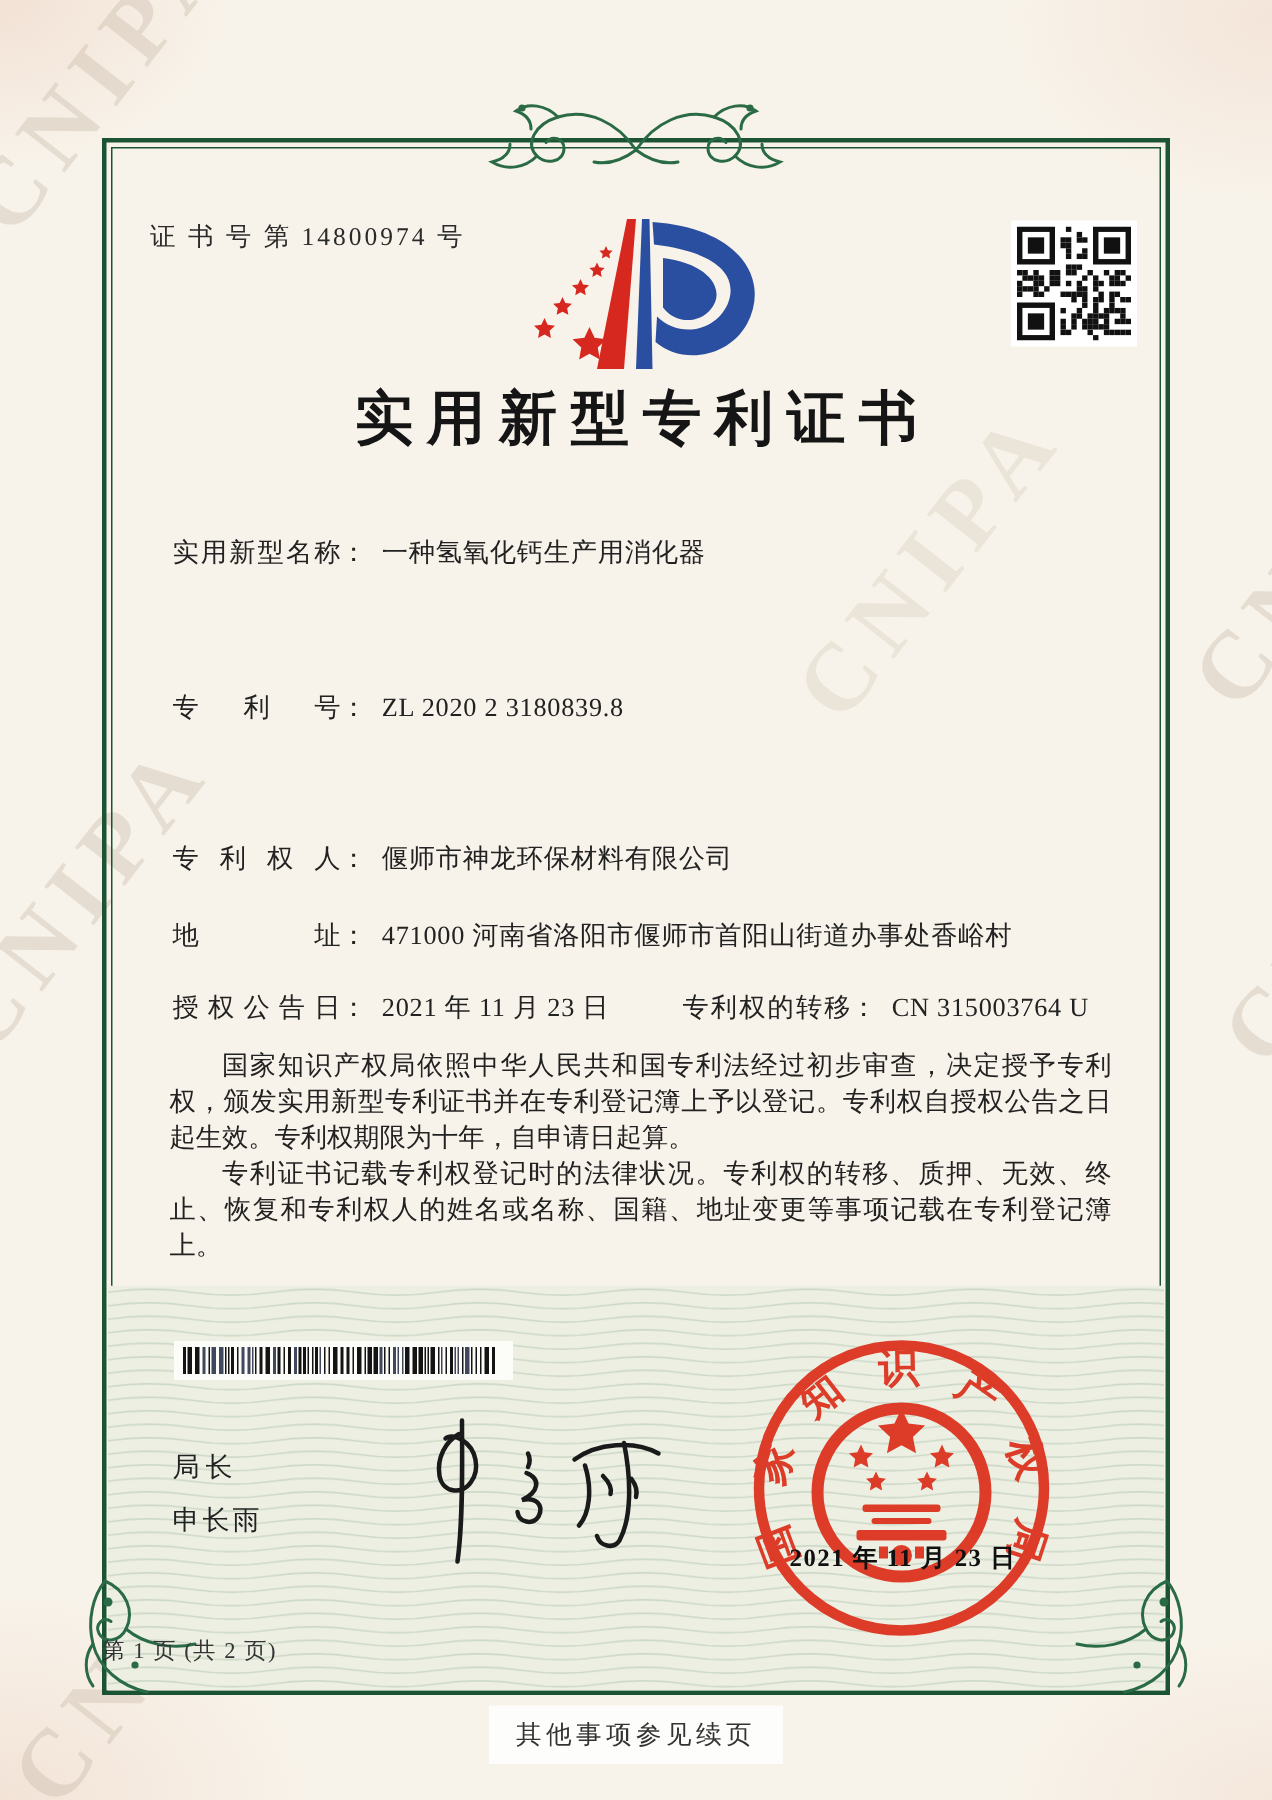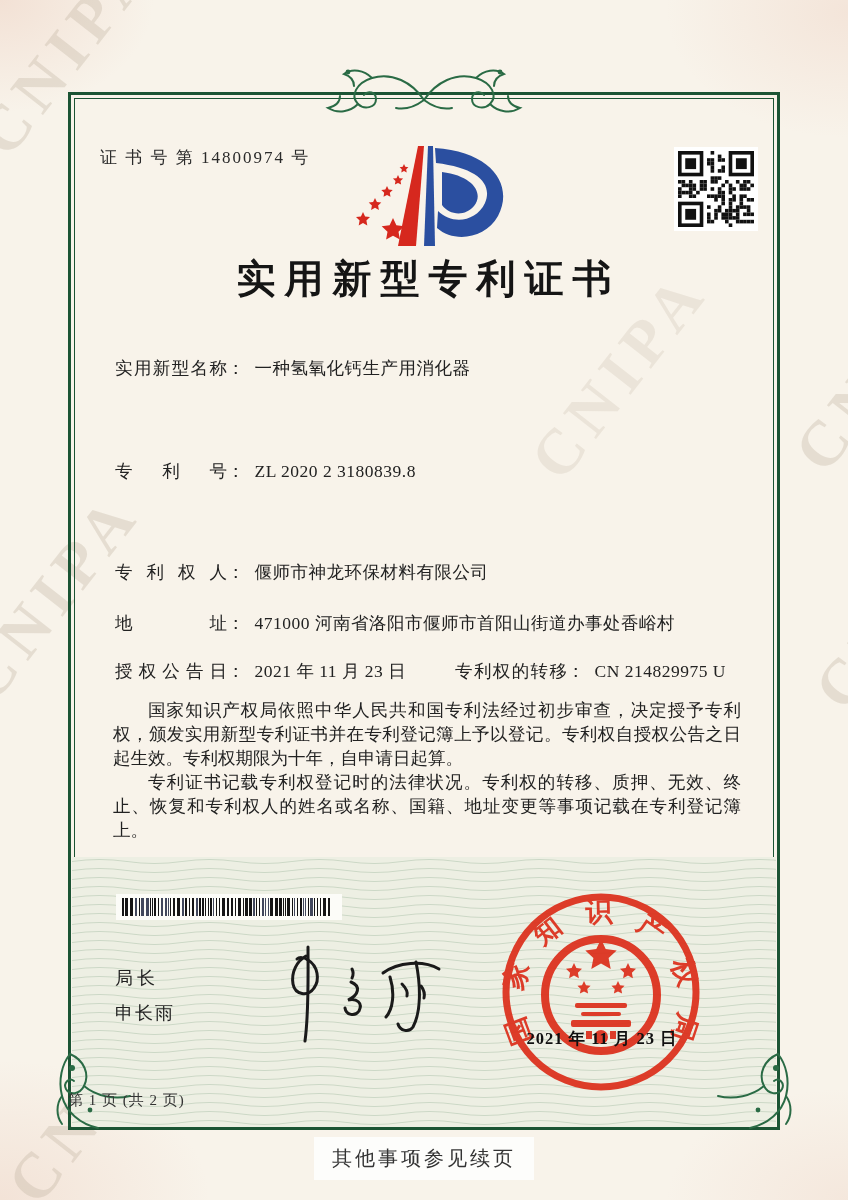--- a/index.html
+++ b/index.html
@@ -72,21 +72,21 @@
   .seal-date{
     position:absolute;left:503px;top:1028px;width:198px;text-align:center;
     font-size:16.5px;font-weight:600;color:#101010;letter-spacing:1px;
   }
   .page-info{
     position:absolute;left:68px;top:1091px;width:712px;text-align:left;
     font-size:15px;color:#333;letter-spacing:1px;
   }
   .note-row{position:absolute;left:0;top:1137px;width:848px;text-align:center;}
   .note-row span{
-    display:inline-block;background:#fdfdfb;padding:8px 18px;font-size:20px;
+    display:inline-block;background:#fdfdfb;padding:8px 18px;font-size:17px;
     color:#333;letter-spacing:3px;
   }
 </style>
 </head>
 <body>
 
 <div class="page">
 
   <span class="wm" style="left:-55px;top:14px;">CNIPA</span>
   <span class="wm faint" style="left:498px;top:338px;">CNIPA</span>
@@ -309,21 +309,21 @@
   </div>
   <div class="frow" style="top:560px;">
     <span class="flabel">专利权人</span><span class="fcolon">：</span><span class="fvalue">偃师市神龙环保材料有限公司</span>
   </div>
   <div class="frow" style="top:611px;">
     <span class="flabel">地址</span><span class="fcolon">：</span><span class="fvalue">471000 河南省洛阳市偃师市首阳山街道办事处香峪村</span>
   </div>
   <div class="frow" style="top:659px;">
     <span class="flabel">授权公告日</span><span class="fcolon">：</span><span class="fvalue">2021 年 11 月 23 日</span>
     <span class="fpair2">
-      <span class="flabel">专利权的转移</span><span class="fcolon">：</span><span class="fvalue">CN 214829975 U</span>
+      <span class="flabel">专利权的转移</span><span class="fcolon">：</span><span class="fvalue">CN 315003764 U</span>
     </span>
   </div>
 
   <div class="para" style="top:698px;">
     <p>国家知识产权局依照中华人民共和国专利法经过初步审查，决定授予专利权，颁发实用新型专利证书并在专利登记簿上予以登记。专利权自授权公告之日起生效。专利权期限为十年，自申请日起算。</p>
     <p>专利证书记载专利权登记时的法律状况。专利权的转移、质押、无效、终止、恢复和专利权人的姓名或名称、国籍、地址变更等事项记载在专利登记簿上。</p>
   </div>
 
   <div class="barcode-wrap">
     <svg id="bc-svg" width="214" height="18" viewBox="0 0 214 18">

